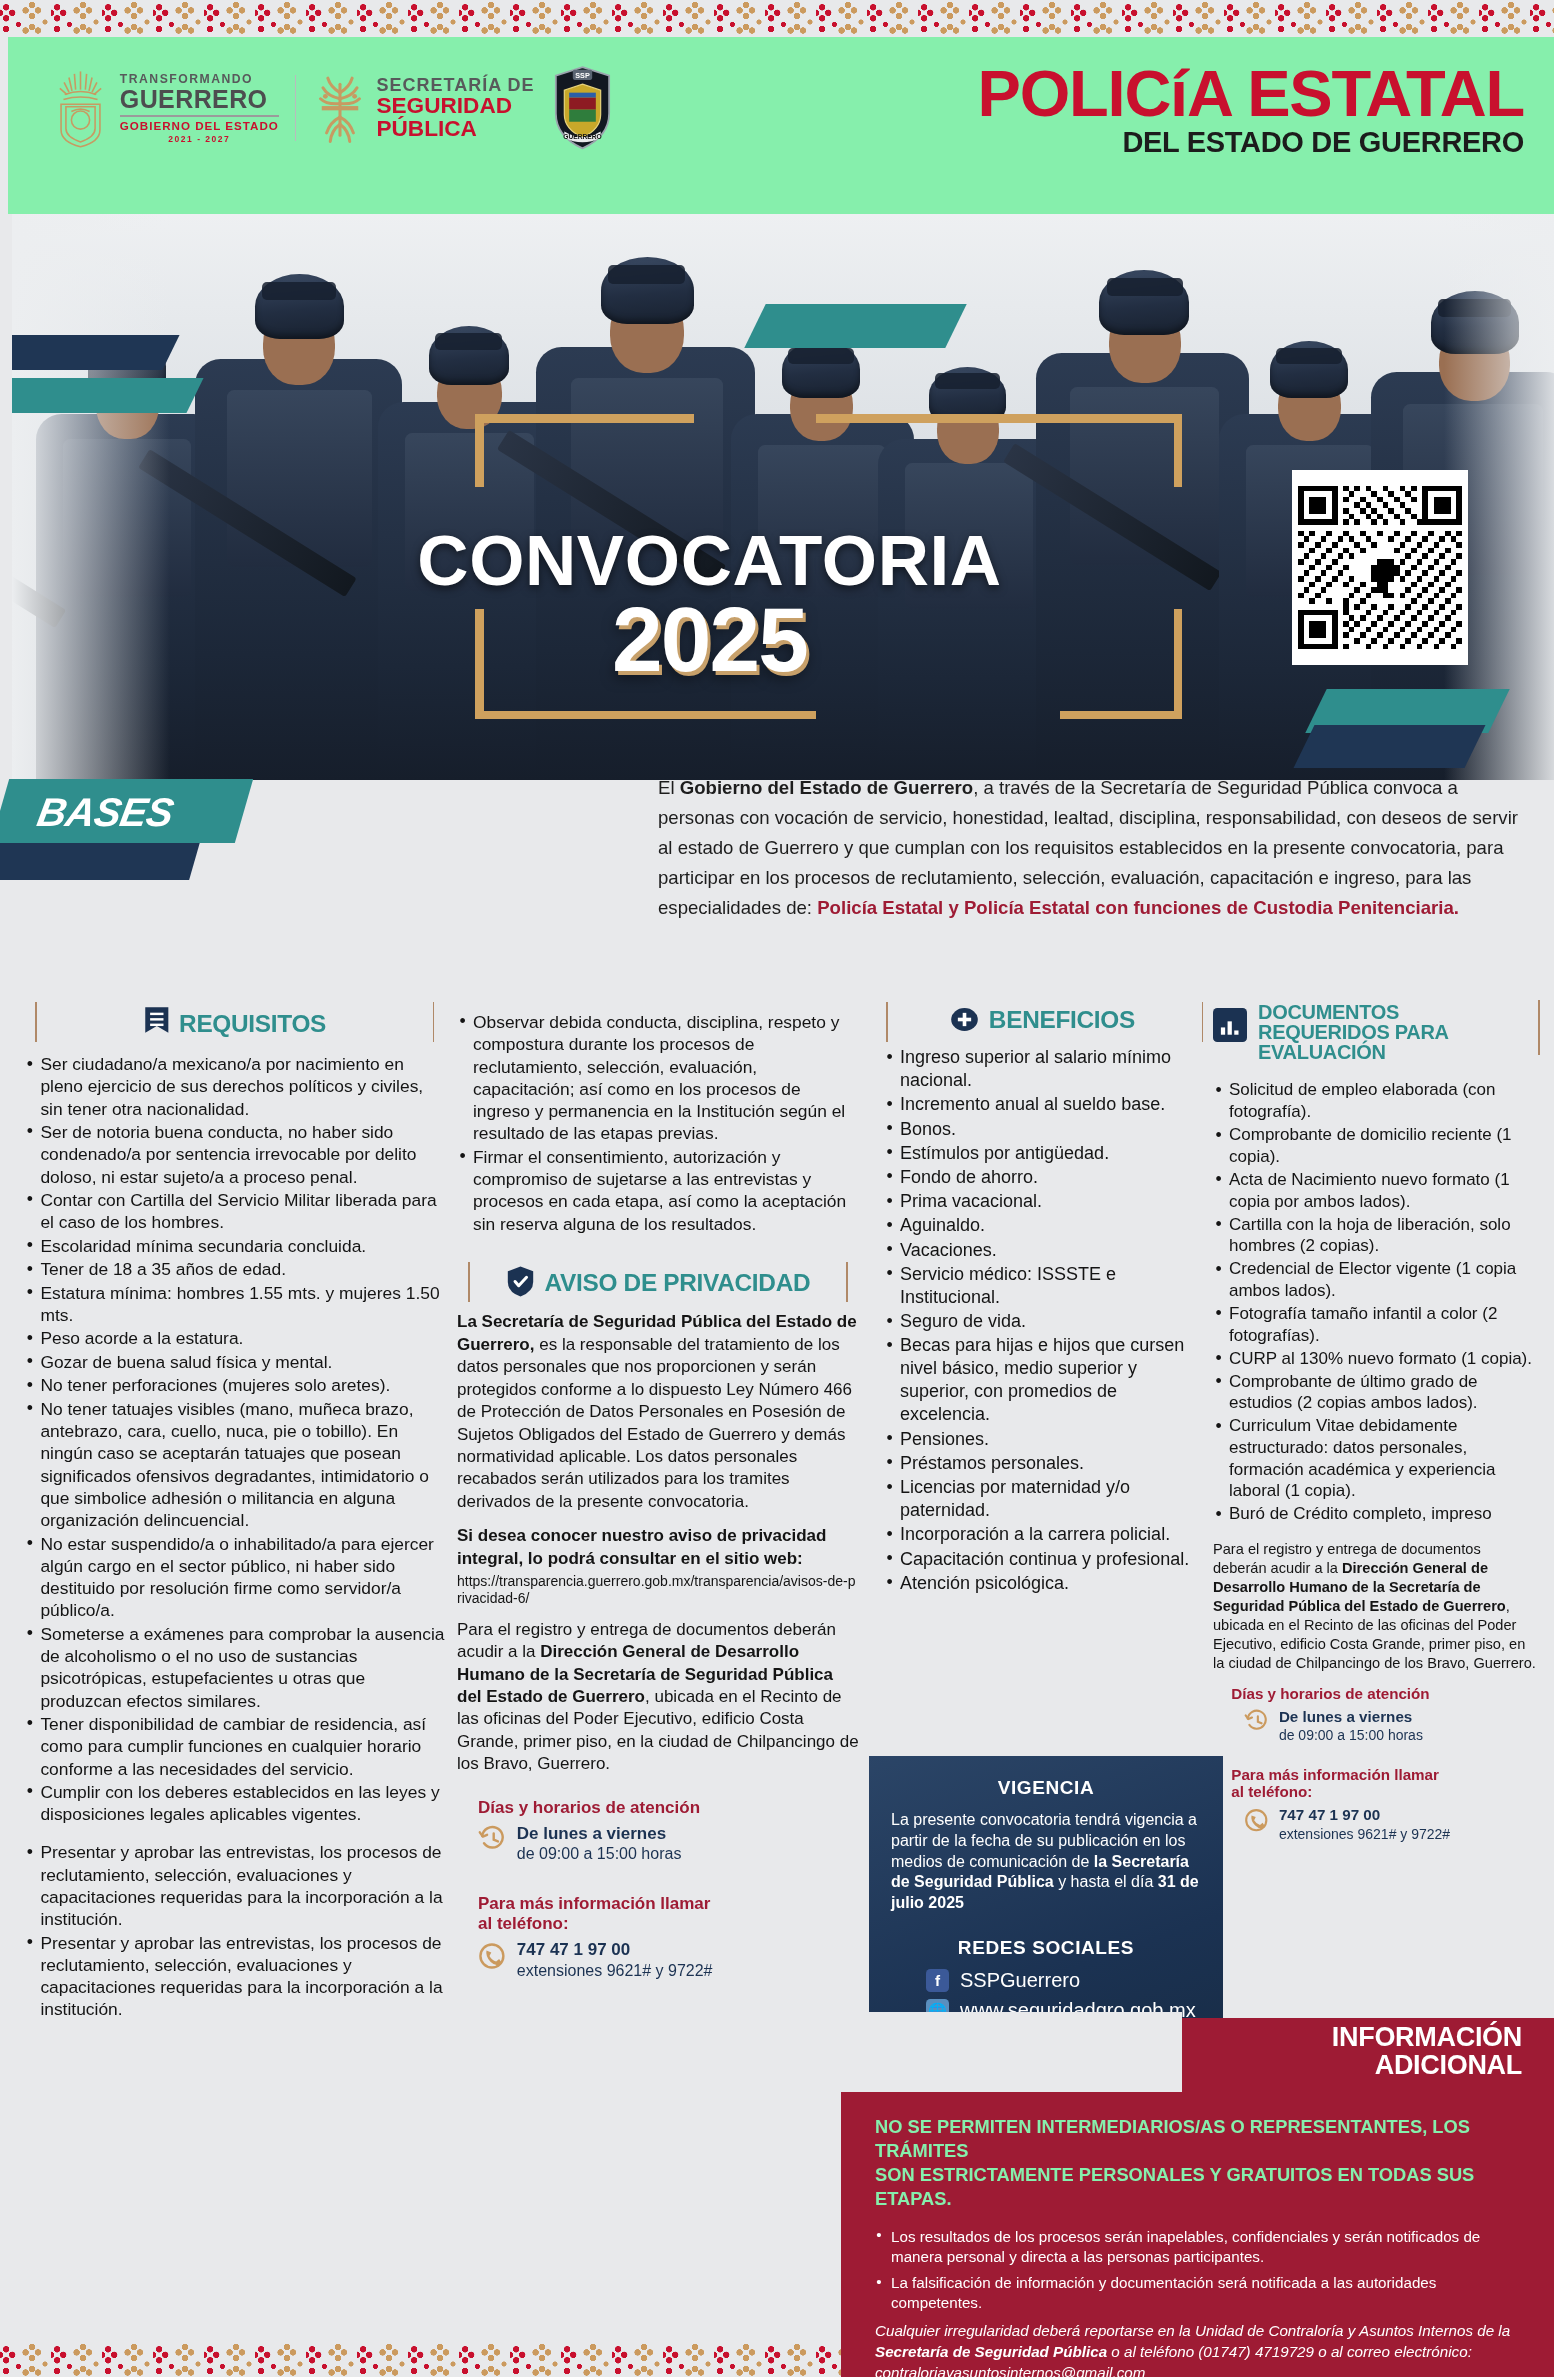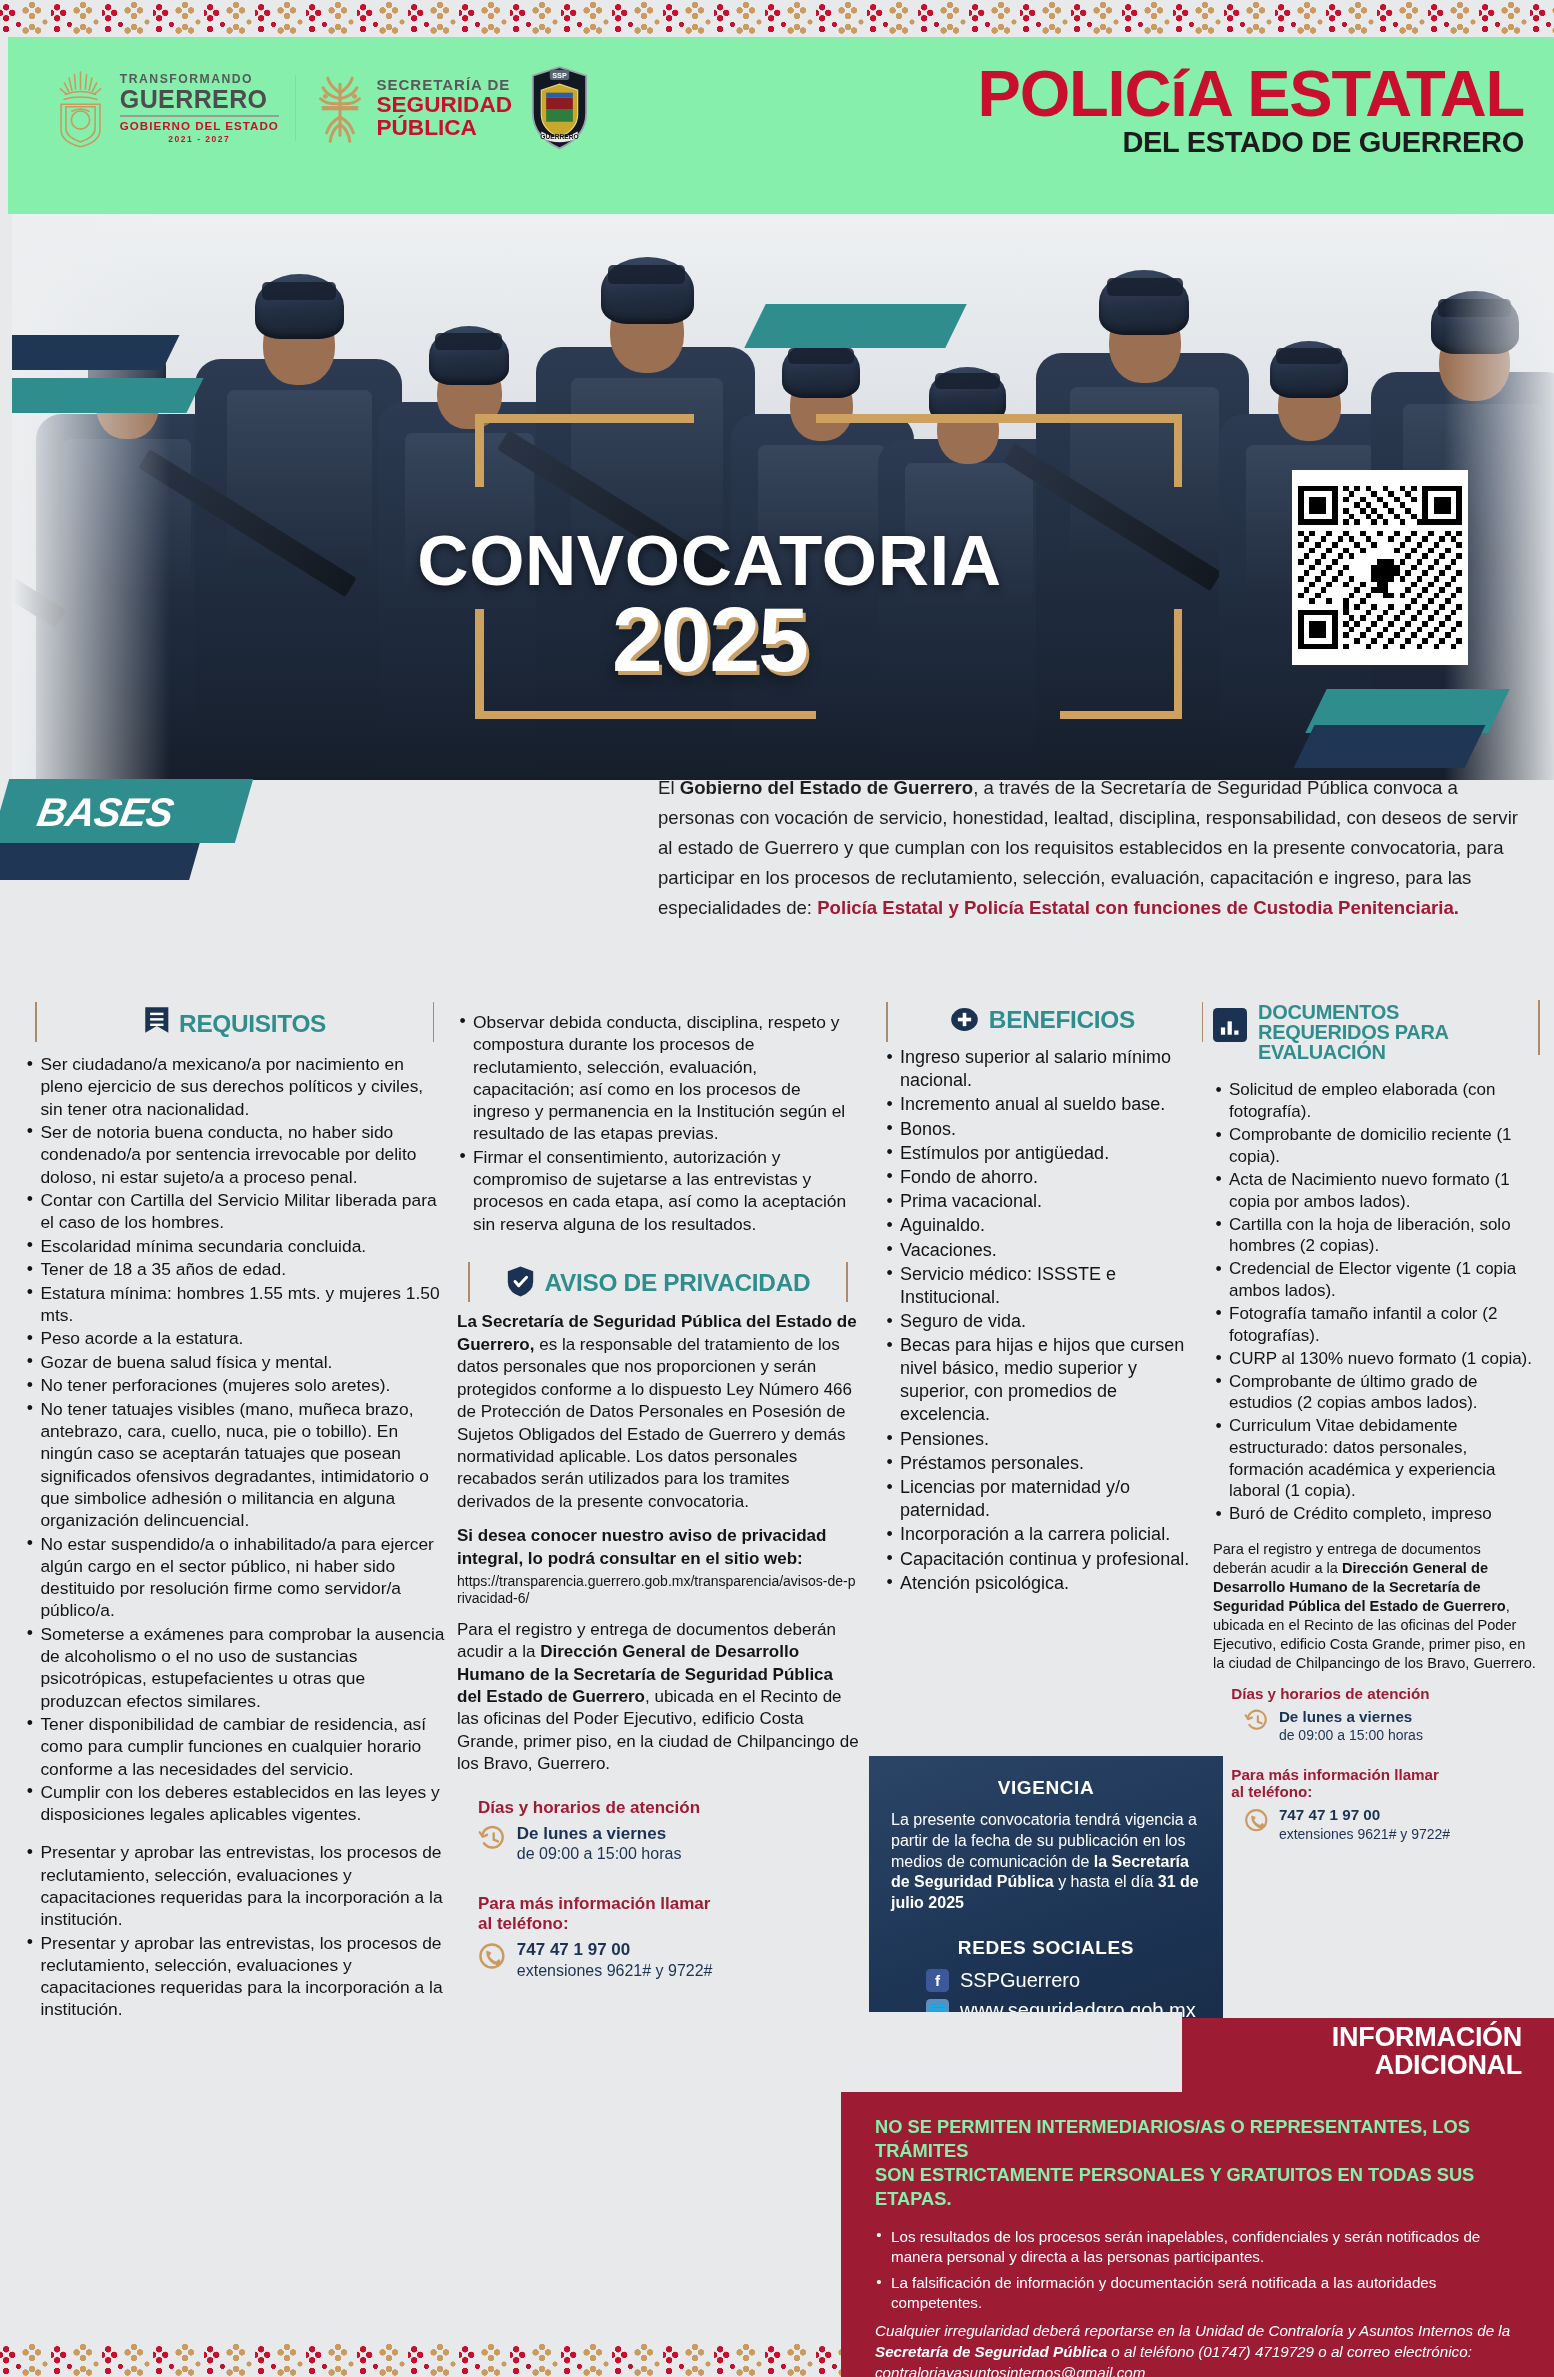--- a/index.html
+++ b/index.html
@@ -45,21 +45,21 @@
   .gu-text{line-height:1;}
   .gu-t1{font-size:12.2px;letter-spacing:1.5px;color:#58595b;font-weight:bold;}
   .gu-t2{font-size:25px;letter-spacing:0.4px;color:#4d4d4f;font-weight:bold;margin-top:1.8px;}
   .gu-rule{height:1.8px;background:#9b9b9b;margin:3px 0 3px;width:100%;}
   .gu-t3{font-size:11.6px;letter-spacing:1px;color:#c8102e;font-weight:bold;}
   .gu-t4{font-size:8.5px;letter-spacing:1.5px;color:#c8102e;font-weight:bold;margin-top:3.7px;text-align:center;}
   .vsep{width:1.2px;height:66px;background:#b9bbbd;}
   .logo-ssp{display:flex;align-items:center;gap:8.5px;}
   .tree{width:56px;height:73px;}
   .ssp-text{line-height:1.02;}
-  .ssp-t1{font-size:15px;letter-spacing:1px;color:#58595b;font-weight:bold;}
+  .ssp-t1{font-size:18px;letter-spacing:1px;color:#58595b;font-weight:bold;}
   .ssp-t2{font-size:22.6px;color:#c8102e;font-weight:bold;letter-spacing:0px;}
   .ssp-t3{font-size:22.6px;color:#c8102e;font-weight:bold;}
   .shield{width:63px;height:84px;}
 
   .titleblock{position:absolute;right:38px;top:24.4px;text-align:right;line-height:0.96;}
   .t-line1{font-size:44px;font-weight:bold;color:#16263f;letter-spacing:-0.6px;}
   .t-line2{font-size:65px;font-weight:bold;color:#c8102e;letter-spacing:-1.2px;margin-top:1.2px;}
   .t-line3{font-size:29px;font-weight:bold;color:#1c1c1c;letter-spacing:-0.3px;margin-top:3.7px;}
 
   

